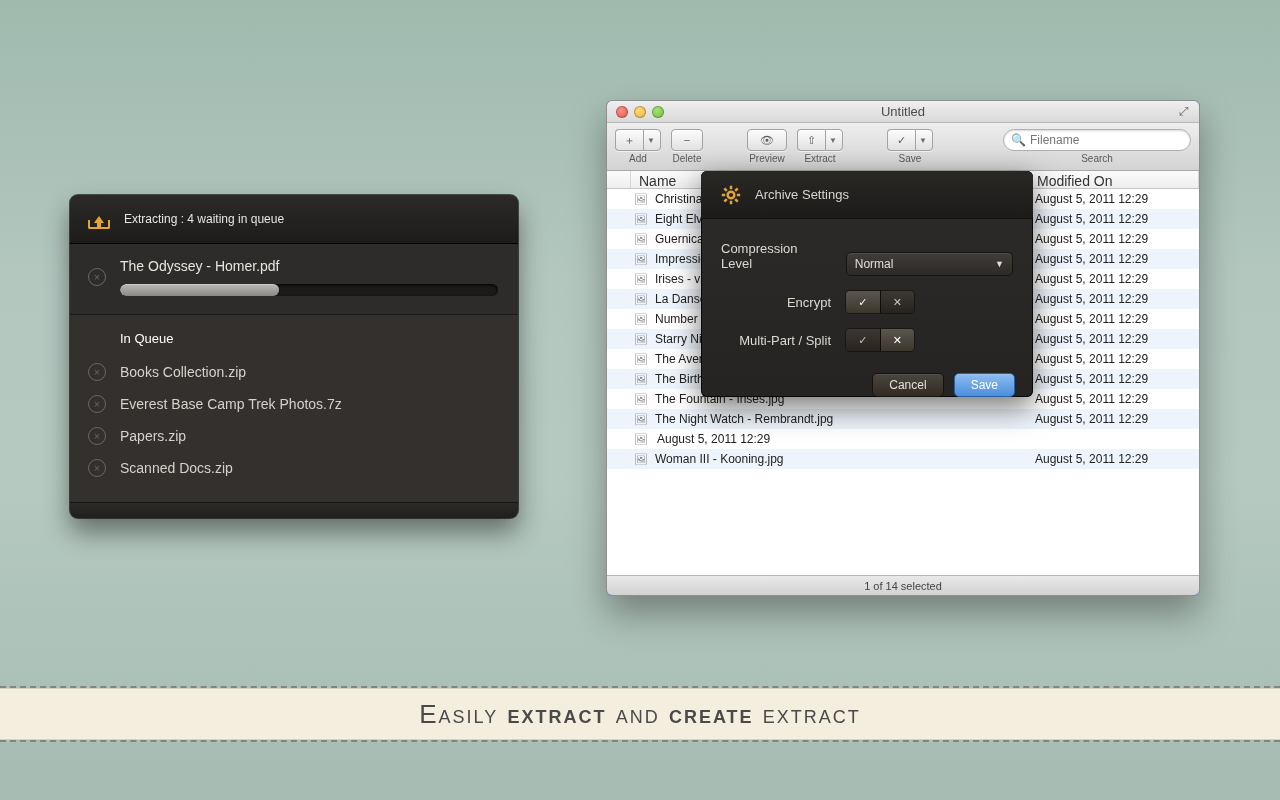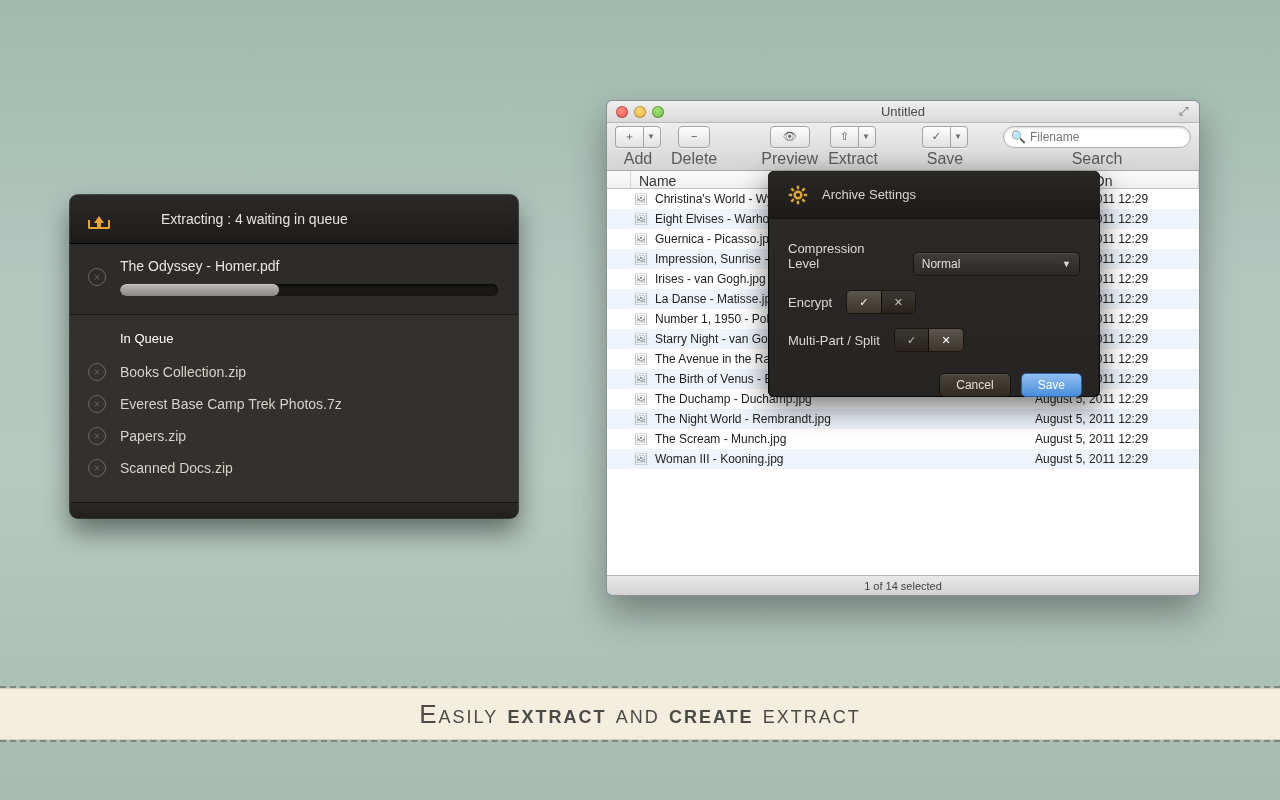--- a/index.html
+++ b/index.html
@@ -5,21 +5,21 @@
 * { margin: 0; padding: 0; box-sizing: border-box; font-family: "Lucida Grande", "Helvetica Neue", Arial, sans-serif; -webkit-font-smoothing: antialiased; }
 body { width: 1280px; height: 800px; overflow: hidden; position: relative; background: linear-gradient(180deg,#a0baae 0%, #b3c7bf 35%, #b5c9c0 60%, #a6bcb2 100%); }
 
 
 .extract-panel { position:absolute; left:70px; top:195px; width:448px; background:#2e2c2a; border-radius:8px; box-shadow:0 14px 26px rgba(0,0,0,.45),0 0 0 1px rgba(0,0,0,.6); overflow:hidden; font-size:13px; color:#d9d6d2; }
 .extract-header { display:flex; align-items:center; gap:14px; padding:14px 20px 14px 18px; background:linear-gradient(#2c2a28,#1d1c1a); border-bottom:1px solid #000; }
 .extract-icon { width:22px; height:20px; position:relative; }
 .extract-icon .tray { position:absolute; bottom:0; left:0; width:22px; height:9px; border:2px solid #e4a436; border-top:none; border-radius:0 0 2px 2px; }
 .extract-icon .arrow { position:absolute; left:6px; bottom:6px; width:0; height:0; border-left:5px solid transparent; border-right:5px solid transparent; border-bottom:7px solid #e4a436; }
 .extract-icon .stem { position:absolute; left:9px; bottom:2px; width:4px; height:5px; background:#e4a436; }
-.extract-title { color:#e6e4e1; font-size:14px;margin-left:37px; }
+.extract-title { color:#e6e4e1; font-size:12px; }
 .extract-progress { padding:14px 20px 18px 18px; border-bottom:1px solid #1b1a18; }
 .extract-prow { display:flex; align-items:center; gap:14px; }
 .cancel-circle { width:18px; height:18px; border:1.5px solid #6b6763; border-radius:50%; display:flex; align-items:center; justify-content:center; color:#6b6763; font-size:10px; flex:0 0 18px; cursor:pointer; }
 .prog-wrap { flex:1; }
 .prog-name { font-size:14px; margin-bottom:10px; color:#e8e4de; }
 .prog-bar { height:12px; background:#1b1a18; border-radius:7px; box-shadow:inset 0 1px 3px #000; overflow:hidden; }
 .prog-fill { height:100%; width:42%; background:linear-gradient(#bcbab7,#8b8883); border-radius:7px; box-shadow:inset 0 1px 0 rgba(255,255,255,.25); }
 .queue-section { padding:12px 20px 18px 18px; background:#34302d; }
 .queue-title { color:#ffffff; font-size:13px; margin:4px 0 10px 32px; }
 .queue-item { display:flex; align-items:center; gap:14px; padding:7px 0; color:#d5d1cb; font-size:14px; }
@@ -28,21 +28,21 @@
 
 .win { position:absolute; left:606px; top:100px; width:594px; height:496px; background:#3b82f6; border:1px solid #8f8f8f; border-radius:6px; box-shadow:0 18px 36px rgba(0,0,0,.35); overflow:hidden; display:flex; flex-direction:column; font-size:12px; }
 .titlebar { height:22px; background:linear-gradient(#efefef,#d9d9d9); display:flex; align-items:center; border-bottom:1px solid #b8b8b8; position:relative; }
 .traffic { display:flex; gap:6px; padding-left:9px; }
 .traffic span { width:12px; height:12px; border-radius:50%; display:block; box-shadow:inset 0 0 0 1px rgba(0,0,0,.25); }
 .tl-close{background:radial-gradient(circle at 40% 35%,#ff8e84,#e0544a);} .tl-min{background:radial-gradient(circle at 40% 35%,#ffd878,#e7b23a);} .tl-zoom{background:radial-gradient(circle at 40% 35%,#a3e276,#6bbd3e);}
 .win-title { position:absolute; left:0; right:0; text-align:center; color:#4b4b4b; font-size:13px; }
 .enter-full { position:absolute; right:6px; top:3px; width:14px; height:14px; color:#6b6b6b; font-size:12px; cursor:pointer; }
 .toolbar { height:48px; background:linear-gradient(#eeeeee,#d3d3d3); border-bottom:1px solid #a8a8a8; display:flex; align-items:center; padding:0 8px; gap:10px; }
 .tb-group { display:flex; flex-direction:column; align-items:center; gap:2px; }
-.tb-label { font-size:16px; color:#5a5a5a; }
+.tb-label { font-size:10px; color:#5a5a5a; }
 .tb-btn { height:22px; background:linear-gradient(#fdfdfd,#e1e1e1); border:1px solid #a3a3a3; border-radius:4px; display:flex; align-items:center; justify-content:center; box-shadow:0 1px 0 rgba(255,255,255,.6), inset 0 1px 0 rgba(255,255,255,.8); }
 .tb-split { display:flex; }
 .tb-split .tb-btn:first-child{border-radius:4px 0 0 4px;border-right:none;} .tb-split .tb-btn:last-child{border-radius:0 4px 4px 0;}
 .tb-icon { font-size:11px; line-height:1; color:#5a5a5a; padding:0 6px; }
 .tb-chev { font-size:8px; color:#6e6e6e; padding:0 5px 0 3px; }
 .toolbar-spacer{flex:1;}
 .search-wrap { width:188px; }
 .search { width:100%; height:22px; border:1px solid #b0b0b0; border-radius:11px; padding:0 10px 0 26px; background:#fff; font-size:12px; color:#333; box-shadow:inset 0 1px 2px rgba(0,0,0,.15); }
 .search-wrap { position:relative; }
 .search-glass { position:absolute; left:8px; top:4px; color:#888; font-size:12px; }
@@ -50,24 +50,24 @@
 .col-headers div { border-right:1px solid #d6d6d6; padding:2px 6px 0 8px; }
 .col-gutter{width:24px;border-right:1px solid #d6d6d6;} .col-name{flex:1;} .col-date{width:170px;}
 .file-list { flex:1; background:#fff; overflow:hidden; }
 .row { height:20px; display:flex; align-items:center; font-size:12px; color:#222; }
 .row:nth-child(even){background:#eef4fb;}
 .row .gutter{width:24px;} .row .icn{width:20px;display:flex;justify-content:center;color:#777;font-size:11px;}
 .row .fname{flex:1;padding-left:4px;white-space:nowrap;overflow:hidden;} .row .date{width:170px;padding-left:6px;}
 .statusbar { height:20px; background:linear-gradient(#e9e9e9,#d2d2d2); border-top:1px solid #b6b6b6; text-align:center; font-size:11px; color:#444; line-height:20px; }
 
 
-.popover { position:absolute; left:768px; top:171px; width:332px; height:226px; background:linear-gradient(#2d2b29,#262422); border-radius:6px; box-shadow:0 10px 30px rgba(0,0,0,.55),inset 0 0 0 1px rgba(0,0,0,.8); color:#d8d4ce; font-size:13px; overflow:hidden; }
+.popover { position:absolute; left:701px; top:171px; width:332px; height:226px; background:linear-gradient(#2d2b29,#262422); border-radius:6px; box-shadow:0 10px 30px rgba(0,0,0,.55),inset 0 0 0 1px rgba(0,0,0,.8); color:#d8d4ce; font-size:13px; overflow:hidden; }
 .pop-header { display:flex; align-items:center; gap:14px; padding:0 20px; border-bottom:1px solid #121110; height:48px; background:linear-gradient(#2a2825,#1c1b19); }
 .gear { width:20px; height:20px; display:inline-block; }
-.pop-row { display:flex; align-items:center; gap:14px; padding:7px 20px; }
+.pop-row { display:flex; align-items:center; justify-content:flex-end; gap:14px; padding:7px 20px; }
 .pop-row .lbl { font-size:13px; color:#dcd8d2; }
 .pop-select { width:168px; height:24px; background:linear-gradient(#403d3a,#2c2a27); border:1px solid #17140f; border-radius:5px; color:#e0ddd7; font-size:12px; padding:0 8px; display:flex; align-items:center; justify-content:space-between; box-shadow:inset 0 1px 0 rgba(255,255,255,.08);margin-top:16px; }
 .seg { display:flex; width:70px; height:24px; border:1px solid #19150f; border-radius:5px; overflow:hidden; box-shadow:inset 0 1px 0 rgba(255,255,255,.05); }
 .seg button { flex:1; background:linear-gradient(#3b3834,#29231d); border:none; color:#c9c4bc; font-size:11px; cursor:pointer; }
 .seg button.on { background:linear-gradient(#5a564f,#3d362b); color:#fff; }
 .seg button + button { border-left:1px solid #110d06; }
 .pop-footer { display:flex; justify-content:flex-end; gap:10px; padding:14px 18px 0; }
 .pop-btn { height:24px; padding:0 16px; border-radius:5px; font-size:12px; border:1px solid #15110b; background:linear-gradient(#4a453e,#322b23); color:#e4e0d8; cursor:pointer; box-shadow:inset 0 1px 0 rgba(255,255,255,.08); }
 .pop-btn.primary { background:linear-gradient(#8fbef0,#4a8edb); border-color:#2a61a3; color:#fff; }
 
@@ -256,33 +256,32 @@
       </div>
       <div class="row">
         <span class="gutter"></span>
         <span class="icn">🖼</span>
         <span class="fname">The Birth of Venus - Botticelli.jpg</span>
         <span class="date">August 5, 2011 12:29</span>
       </div>
       <div class="row">
         <span class="gutter"></span>
         <span class="icn">🖼</span>
-        <span class="fname">The Duchamp - Duchamp.jpg</span>
-        <span class="date">August 5, 2011 12:29</span>
-      </div>
-      <div class="row">
-        <span class="gutter"></span>
-        <span class="icn">🖼</span>
-        <span class="fname">The Night World - Rembrandt.jpg</span>
-        <span class="date">August 5, 2011 12:29</span>
-      </div>
-      <div class="row">
-        <span class="gutter"></span>
-        <span class="icn">🖼</span>
-        <span class="fname">The Scream - Munch.jpg</span>
+        <span class="fname">The Fountain - Irises.jpg</span>
+        <span class="date">August 5, 2011 12:29</span>
+      </div>
+      <div class="row">
+        <span class="gutter"></span>
+        <span class="icn">🖼</span>
+        <span class="fname">The Night Watch - Rembrandt.jpg</span>
+        <span class="date">August 5, 2011 12:29</span>
+      </div>
+      <div class="row">
+        <span class="gutter"></span>
+        <span class="icn">🖼</span>
         <span class="date">August 5, 2011 12:29</span>
       </div>
       <div class="row">
         <span class="gutter"></span>
         <span class="icn">🖼</span>
         <span class="fname">Woman III - Kooning.jpg</span>
         <span class="date">August 5, 2011 12:29</span>
       </div>
     </div>
   <div class="statusbar">1 of 14 selected</div>

